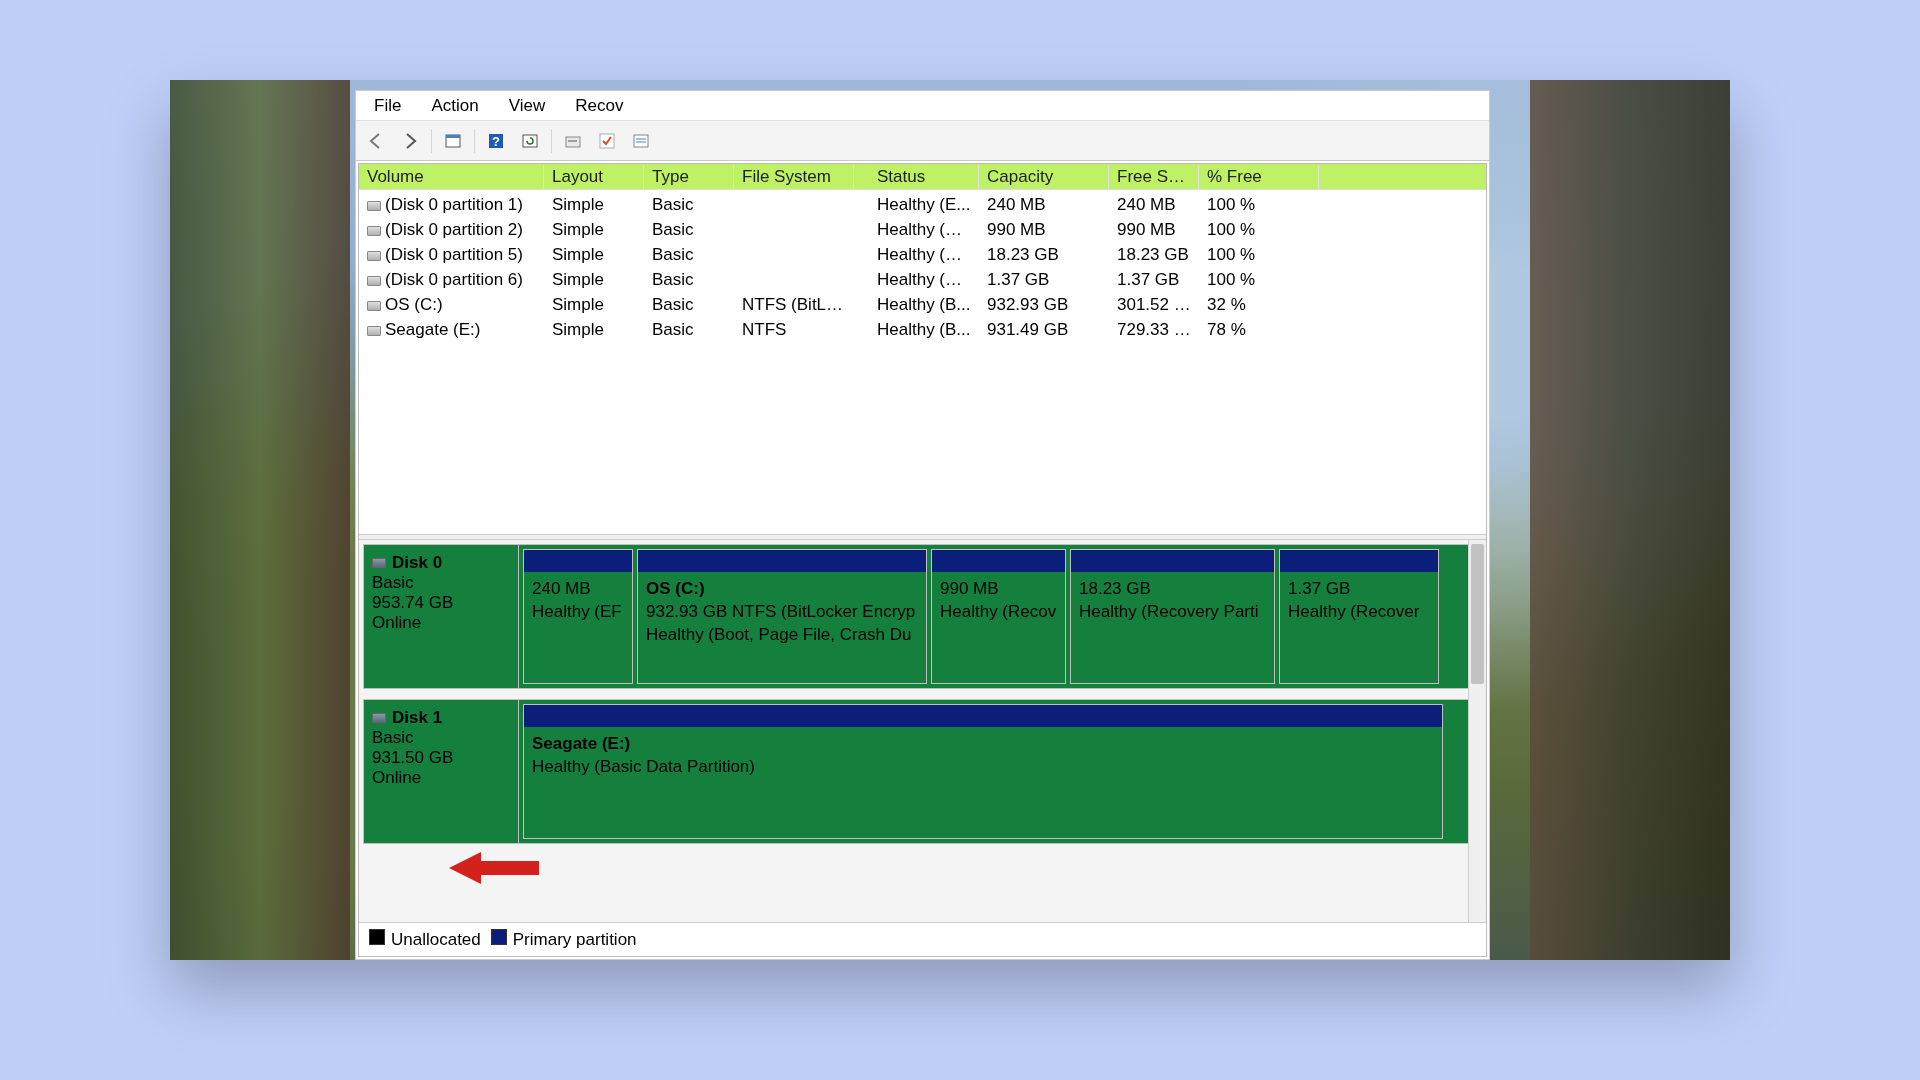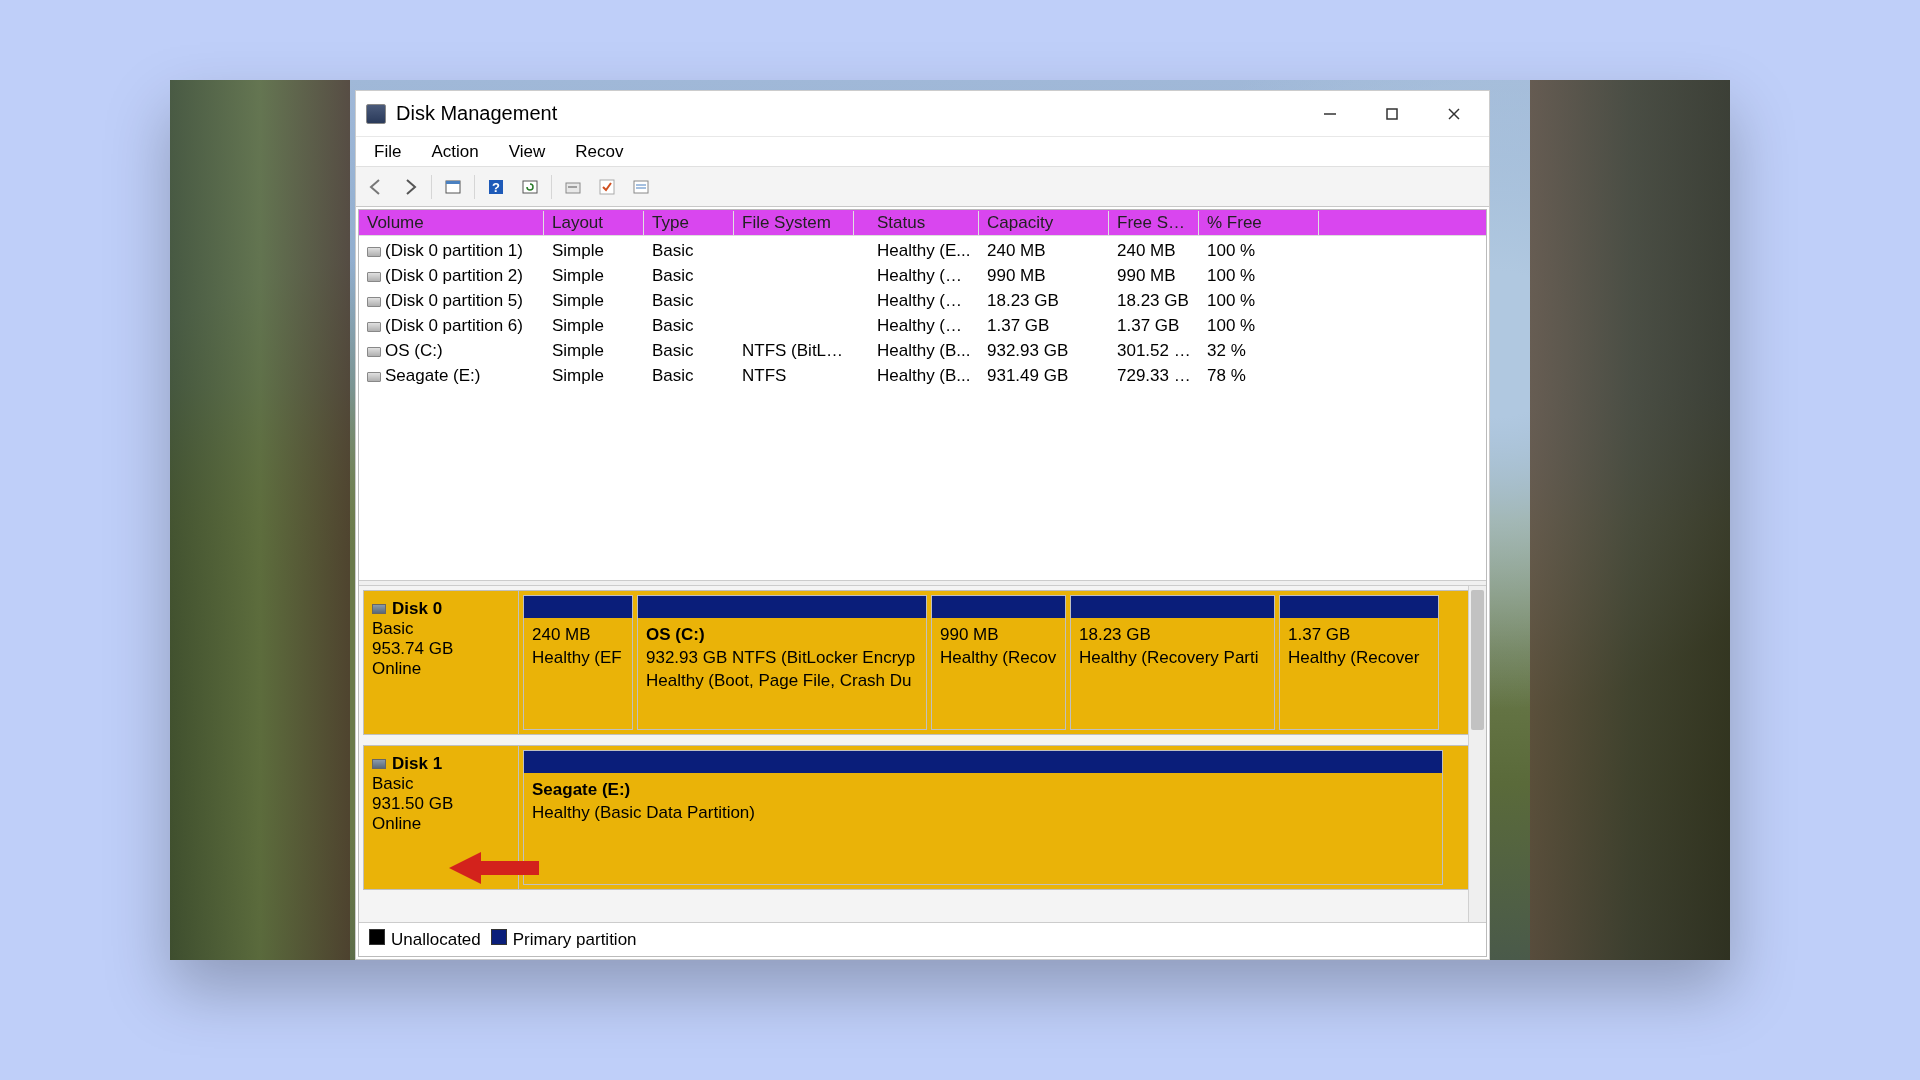--- a/index.html
+++ b/index.html
@@ -111,21 +111,21 @@
     border: 1px solid #bbb;
     margin: 2px;
   }
   .top-pane {
     height: 370px;
     overflow: hidden;
     background: #fff;
   }
   .table-header {
     display: flex;
-    background: #d946ef;
+    background: #bef264;
     border-bottom: 1px solid #ddd;
     height: 26px;
     align-items: center;
   }
   .th {
     border-right: 1px solid #e0e0e0;
     padding: 2px 8px;
     font-size: 17px;
     color: #222;
     overflow: hidden;
@@ -158,21 +158,21 @@
 
   .bottom-pane {
     flex: 1;
     background: #f4f4f4;
     position: relative;
     overflow: hidden;
   }
   .disk-row {
     display: flex;
     margin: 4px 16px 10px 4px;
-    background: #eab308;
+    background: #15803d;
     border: 1px solid #c0c0c0;
     min-height: 145px;
   }
   .disk-info {
     width: 155px;
     padding: 8px;
     font-size: 17px;
     border-right: 1px solid #c0c0c0;
   }
   .disk-info .disk-ic {
@@ -243,41 +243,20 @@
 </head>
 <body>
 
 <div class="canvas">
   <div class="desktop">
     <div class="tree-left"></div>
     <div class="tree-right"></div>
   </div>
 
   <div class="window">
-    <div class="titlebar">
-      <span class="app-icon"></span>
-      <span class="title">Disk Management</span>
-      <span class="spacer"></span>
-      <div class="winbtn">
-        <svg viewBox="0 0 14 14">
-            <line x1="1" y1="7" x2="13" y2="7" stroke="currentColor" stroke-width="1.5"></line>
-          </svg>
-      </div>
-      <div class="winbtn">
-        <svg viewBox="0 0 14 14">
-            <rect x="2" y="2" width="10" height="10" fill="none" stroke="currentColor" stroke-width="1.5"></rect>
-          </svg>
-      </div>
-      <div class="winbtn close">
-        <svg viewBox="0 0 14 14">
-            <line x1="2" y1="2" x2="12" y2="12" stroke="currentColor" stroke-width="1.5"></line>
-            <line x1="12" y1="2" x2="2" y2="12" stroke="currentColor" stroke-width="1.5"></line>
-          </svg>
-      </div>
-    </div>
 
     <div class="menubar">
       <div class="menuitem">File</div>
       <div class="menuitem">Action</div>
       <div class="menuitem">View</div>
       <div class="menuitem">Recov</div>
     </div>
 
     <div class="toolbar">
       <div class="tbtn">

